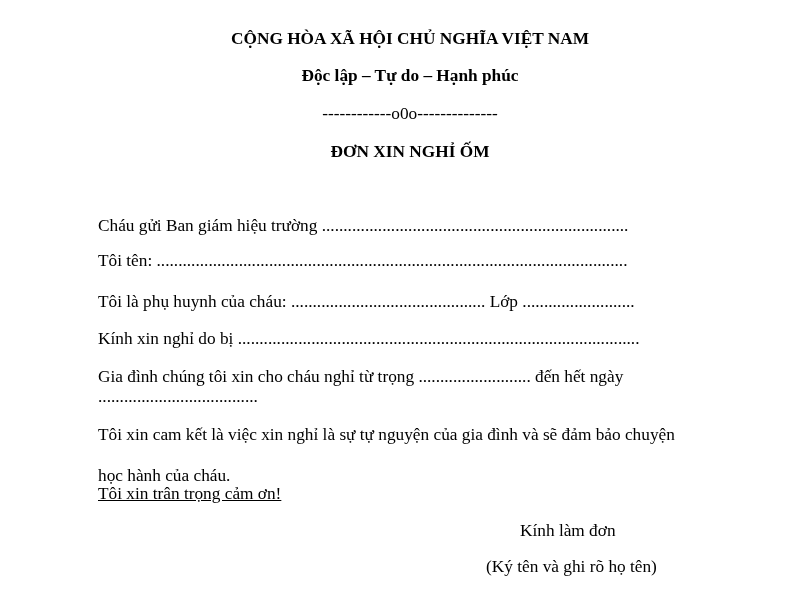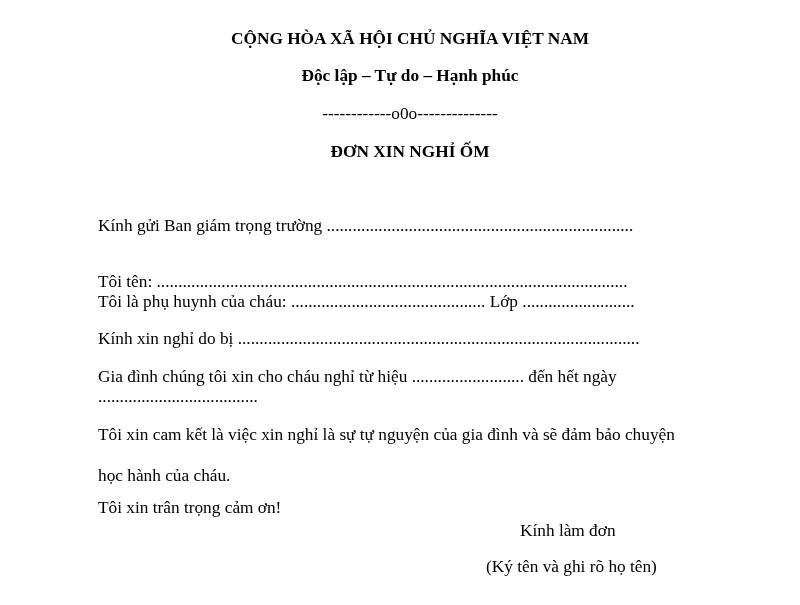--- a/index.html
+++ b/index.html
@@ -15,25 +15,25 @@
   </style>
 </head>
 <body>
 
 <div>
   <div class="line center bold" style="top:29px;">CỘNG HÒA XÃ HỘI CHỦ NGHĨA VIỆT NAM</div>
   <div class="line center bold" style="top:66px;">Độc lập – Tự do – Hạnh phúc</div>
   <div class="line center" style="top:104px;">------------o0o--------------</div>
   <div class="line center bold" style="top:142px;">ĐƠN XIN NGHỈ ỐM</div>
 
-  <div class="line body-line" style="top:216px;">Kính gửi Ban giám trọng trường .......................................................................</div>
-  <div class="line body-line" style="top:272px;">Tôi tên: .............................................................................................................</div>
+  <div class="line body-line" style="top:216px;">Cháu gửi Ban giám hiệu trường .......................................................................</div>
+  <div class="line body-line" style="top:251px;">Tôi tên: .............................................................................................................</div>
   <div class="line body-line" style="top:292px;">Tôi là phụ huynh của cháu: ............................................. Lớp ..........................</div>
   <div class="line body-line" style="top:329px;">Kính xin nghỉ do bị .............................................................................................</div>
-  <div class="line body-line" style="top:367px;">Gia đình chúng tôi xin cho cháu nghỉ từ hiệu .......................... đến hết ngày</div>
+  <div class="line body-line" style="top:367px;">Gia đình chúng tôi xin cho cháu nghỉ từ trọng .......................... đến hết ngày</div>
   <div class="line body-line" style="top:387px;">.....................................</div>
   <div class="line body-line" style="top:425px;">Tôi xin cam kết là việc xin nghỉ là sự tự nguyện của gia đình và sẽ đảm bảo chuyện</div>
   <div class="line body-line" style="top:466px;">học hành của cháu.</div>
-  <div class="line body-line" style="top:498px;">Tôi xin trân trọng cảm ơn!</div>
+  <div class="line body-line" style="top:484px;text-decoration:underline;">Tôi xin trân trọng cảm ơn!</div>
 
   <div class="line" style="top:521px; left:520px;">Kính làm đơn</div>
   <div class="line" style="top:557px; left:486px;font-family:Liberation Serif, serif;">(Ký tên và ghi rõ họ tên)</div>
 </div>
 
 </body></html>

